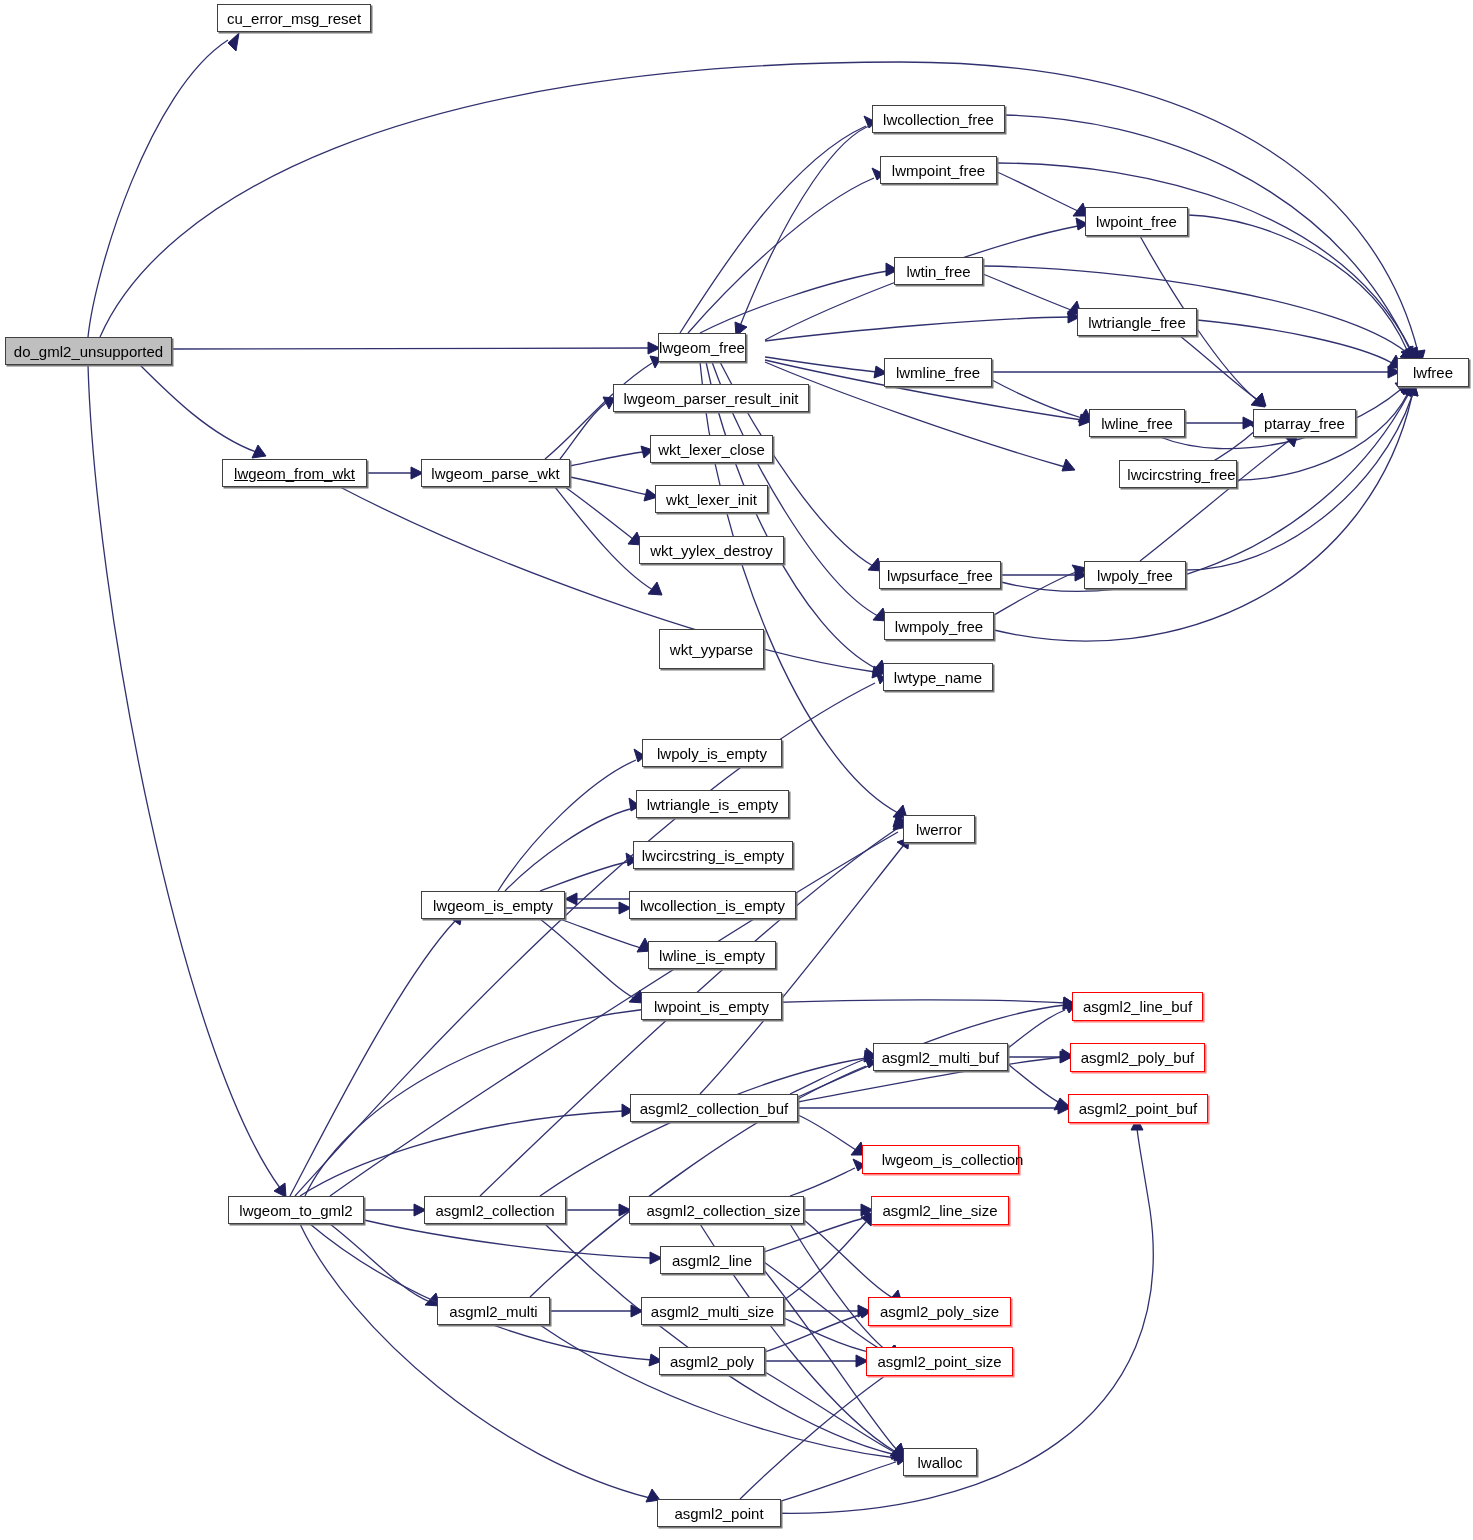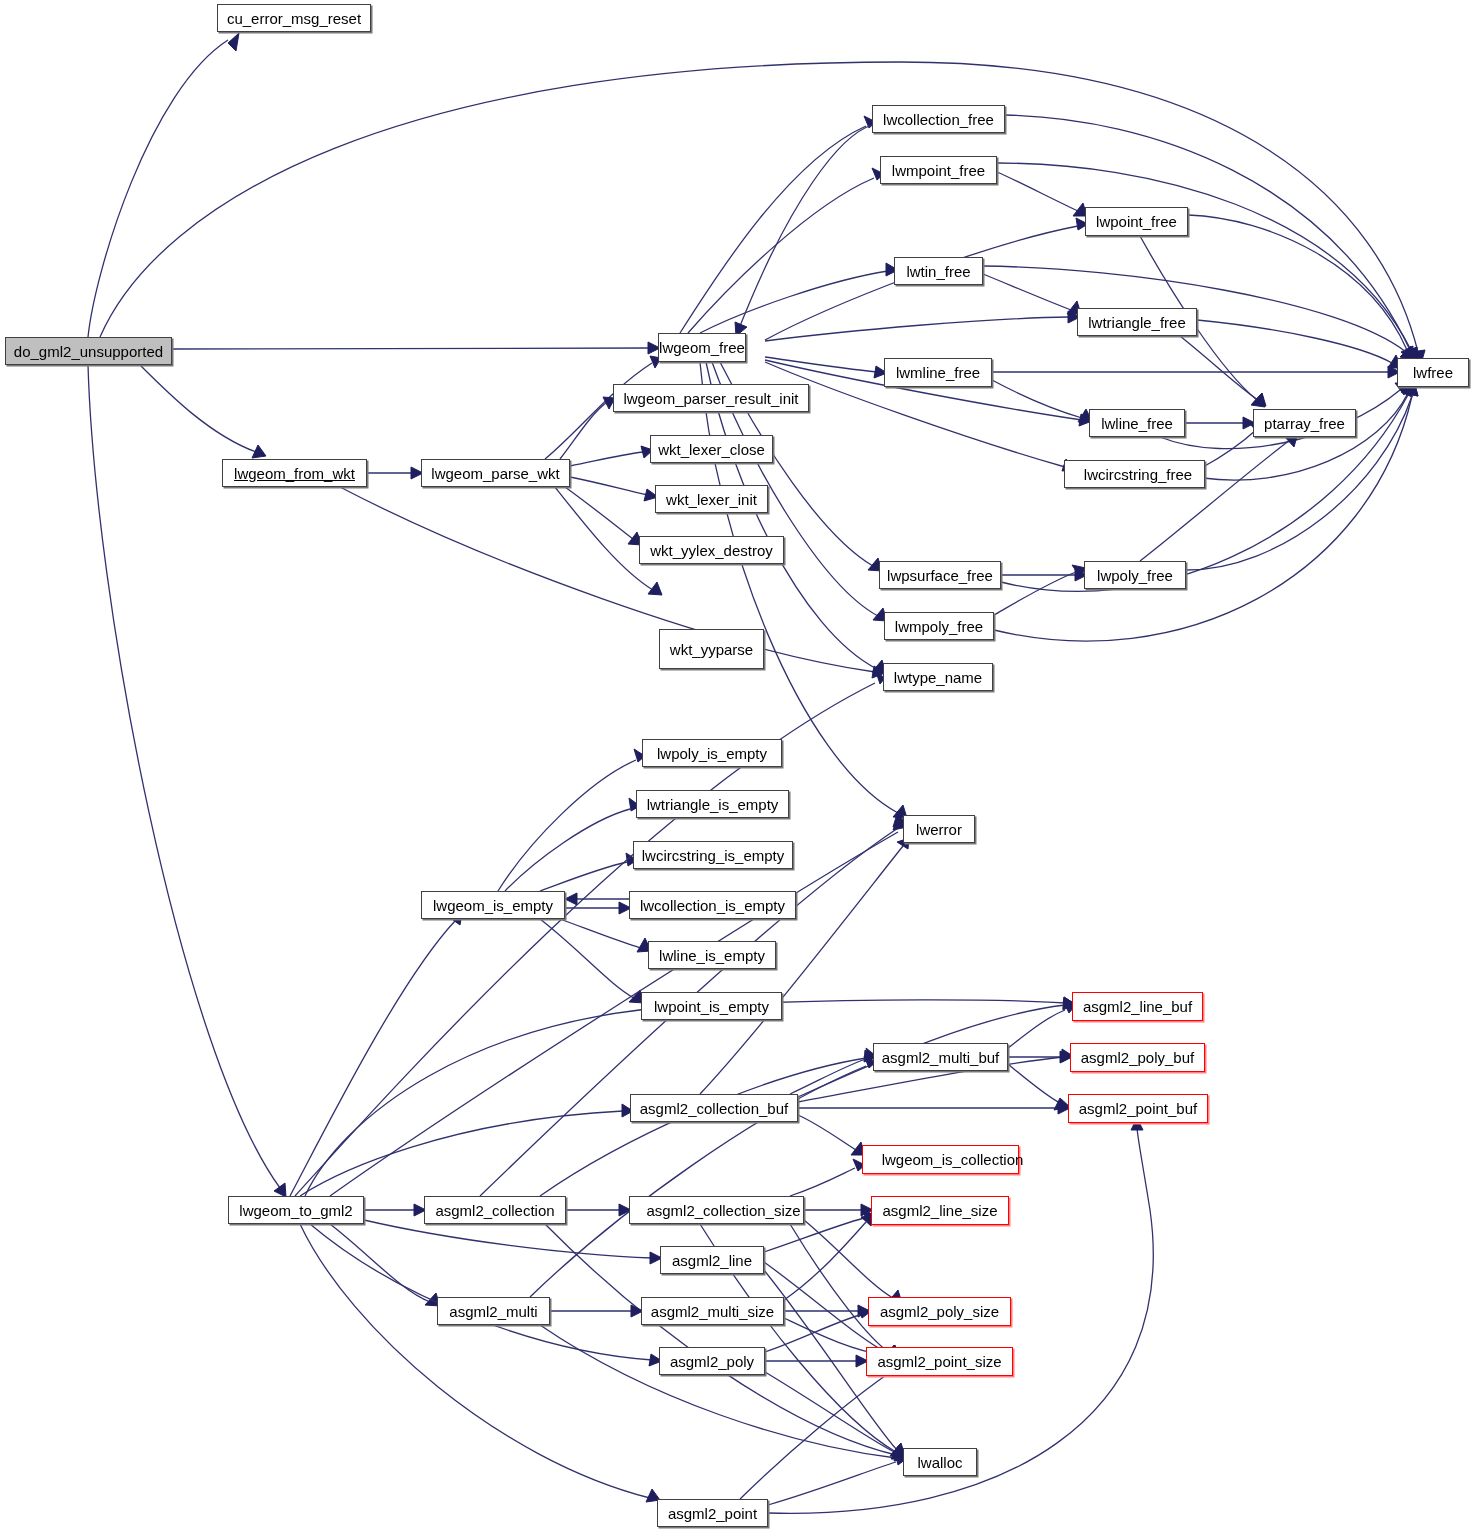--- a/index.html
+++ b/index.html
@@ -266,21 +266,21 @@
     </div>
     <div class="node" style="left: 1397px; top: 358px; width: 72px; height: 29px;">
       <span>lwfree</span>
     </div>
     <div class="node" style="left: 1089px; top: 409px; width: 96px; height: 28px;">
       <span>lwline_free</span>
     </div>
     <div class="node" style="left: 1253px; top: 409px; width: 103px; height: 28px;">
       <span>ptarray_free</span>
     </div>
-    <div class="node" style="left: 1064px; top: 460px; width: 141px; height: 28px; padding-left: 7px;">
+    <div class="node" style="left: 1119px; top: 460px; width: 118px; height: 28px; padding-left: 7px;">
       <span>lwcircstring_free</span>
     </div>
     <div class="node" style="left: 879px; top: 561px; width: 122px; height: 28px;">
       <span>lwpsurface_free</span>
     </div>
     <div class="node" style="left: 1084px; top: 561px; width: 102px; height: 28px;">
       <span>lwpoly_free</span>
     </div>
     <div class="node" style="left: 884px; top: 612px; width: 110px; height: 28px;">
       <span>lwmpoly_free</span>
@@ -356,16 +356,16 @@
     </div>
     <div class="node" style="left: 659px; top: 1347px; width: 106px; height: 28px;">
       <span>asgml2_poly</span>
     </div>
     <div class="node red" style="left: 866px; top: 1347px; width: 147px; height: 29px;">
       <span>asgml2_point_size</span>
     </div>
     <div class="node" style="left: 903px; top: 1448px; width: 74px; height: 28px;">
       <span>lwalloc</span>
     </div>
-    <div class="node" style="left: 657px; top: 1499px; width: 111px; height: 28px;">
+    <div class="node" style="left: 657px; top: 1499px; width: 124px; height: 28px;">
       <span>asgml2_point</span>
     </div>
   </div>
 
 </body></html>

